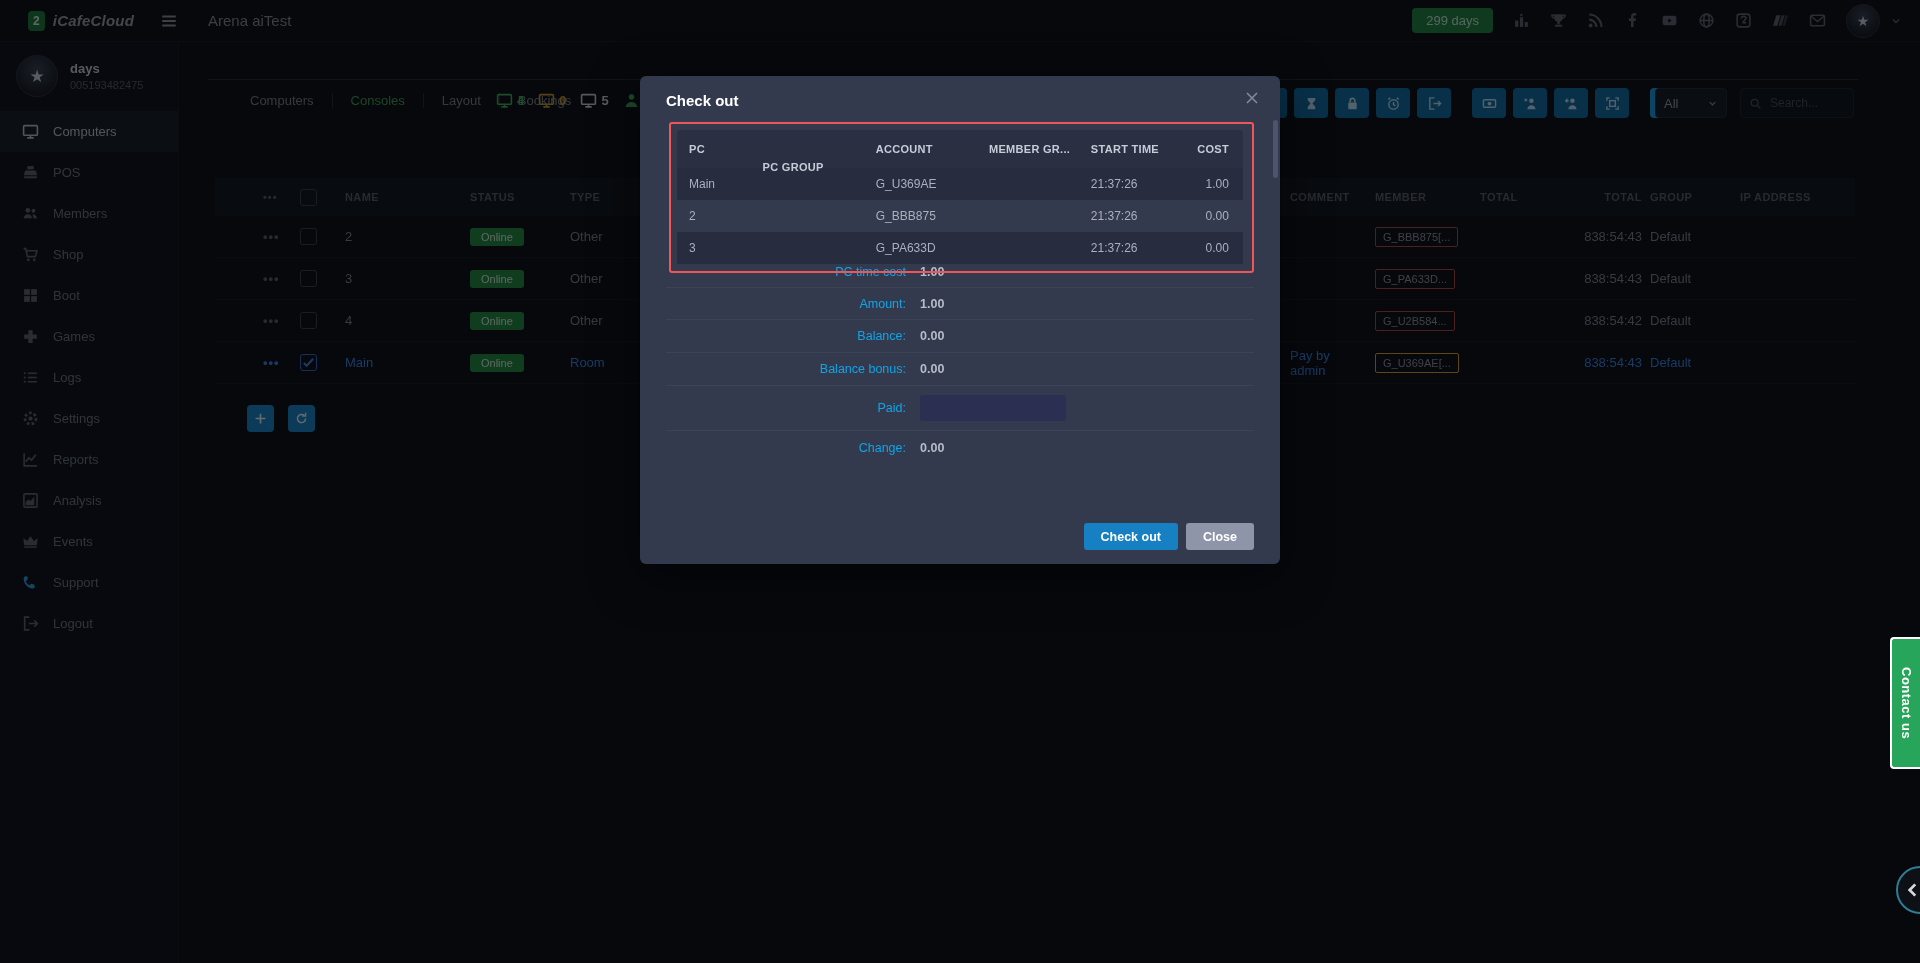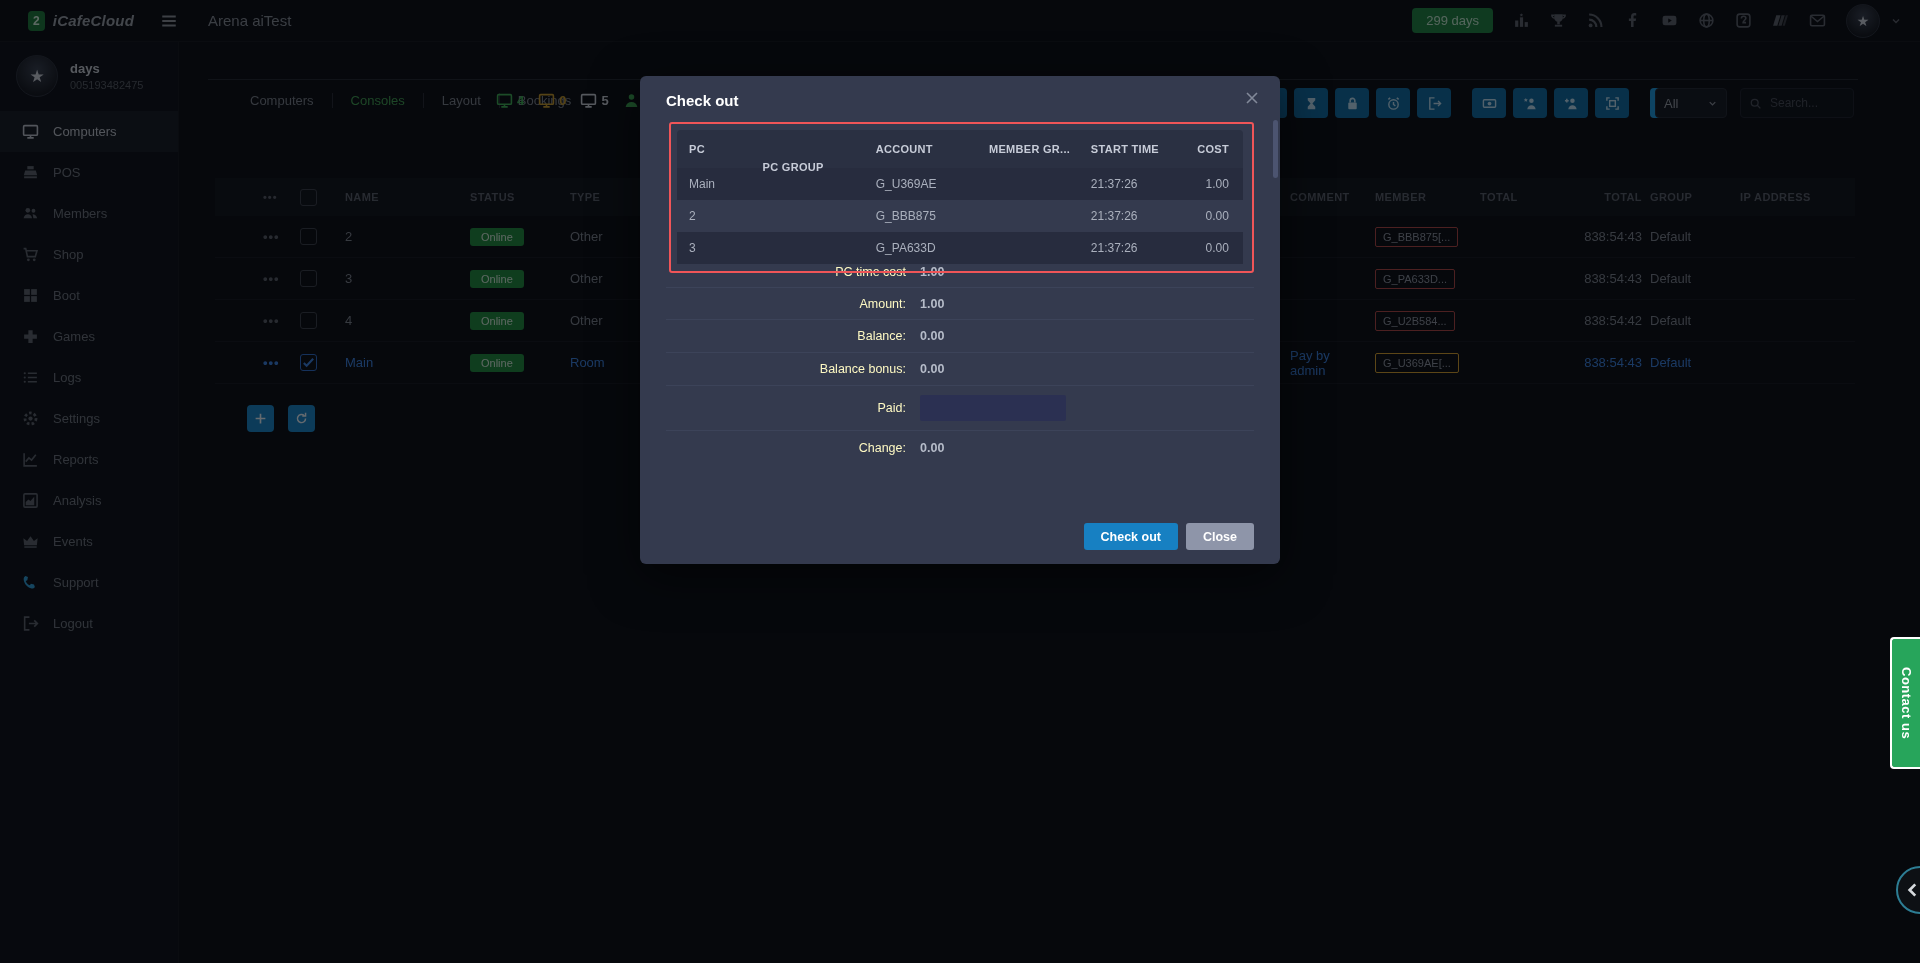--- a/index.html
+++ b/index.html
@@ -112,21 +112,21 @@
   .m-row{display:flex;align-items:center;height:32px;font-size:12px;color:#aab0bd;}
   .m-row.dark{background:#272c3e;}
   .mc{box-sizing:border-box;padding-left:12px;}
   .m0{width:13%;}.m1{width:20%;margin-top:36px;}.m2{width:20%;}.m3{width:18%;}.m4{width:17%;}
   .m5{width:12%;text-align:right;padding-right:14px;padding-left:0;}
   .m-scroll{position:absolute;right:2px;top:44px;width:5px;height:58px;background:#4c5470;border-radius:3px;}
   .m-form{position:absolute;left:26px;right:26px;top:180px;}
   .frow{display:flex;align-items:center;border-bottom:1px solid rgba(72,79,104,.45);}
   .frow.h31{height:31px;}.frow.h32{height:32px;}.frow.h38{height:38px;}.frow.h44{height:44px;align-items:center;}
   .frow.h34{height:34px;border-bottom:none;}
-  .flabel{width:240px;text-align:right;padding-right:14px;color:#fef9c3;font-size:12.5px;}
+  .flabel{width:240px;text-align:right;padding-right:14px;color:#0ea5e9;font-size:12.5px;}
   .fvalue{color:#b6bcc9;font-size:12.5px;font-weight:600;}
   .pay-opts{display:flex;align-items:center;gap:22px;}
   .radio-opt{display:flex;align-items:center;gap:8px;cursor:pointer;}
   .radio{width:16px;height:16px;border-radius:50%;box-sizing:border-box;}
   .radio.on{background:#1a8fd4;position:relative;}
   .radio.on::after{content:"";position:absolute;left:5px;top:5px;width:6px;height:6px;border-radius:50%;background:#fff;}
   .radio.off{border:2px solid #1a8fd4;background:transparent;}
   .radio-label{color:#c0c6d2;font-size:12.5px;font-weight:700;}
   .paid-input{width:130px;height:26px;background:#2b3052;border:none;border-radius:2px;outline:none;
               color:#cfd4e0;padding:0 8px;font-family:inherit;font-size:12.5px;}

